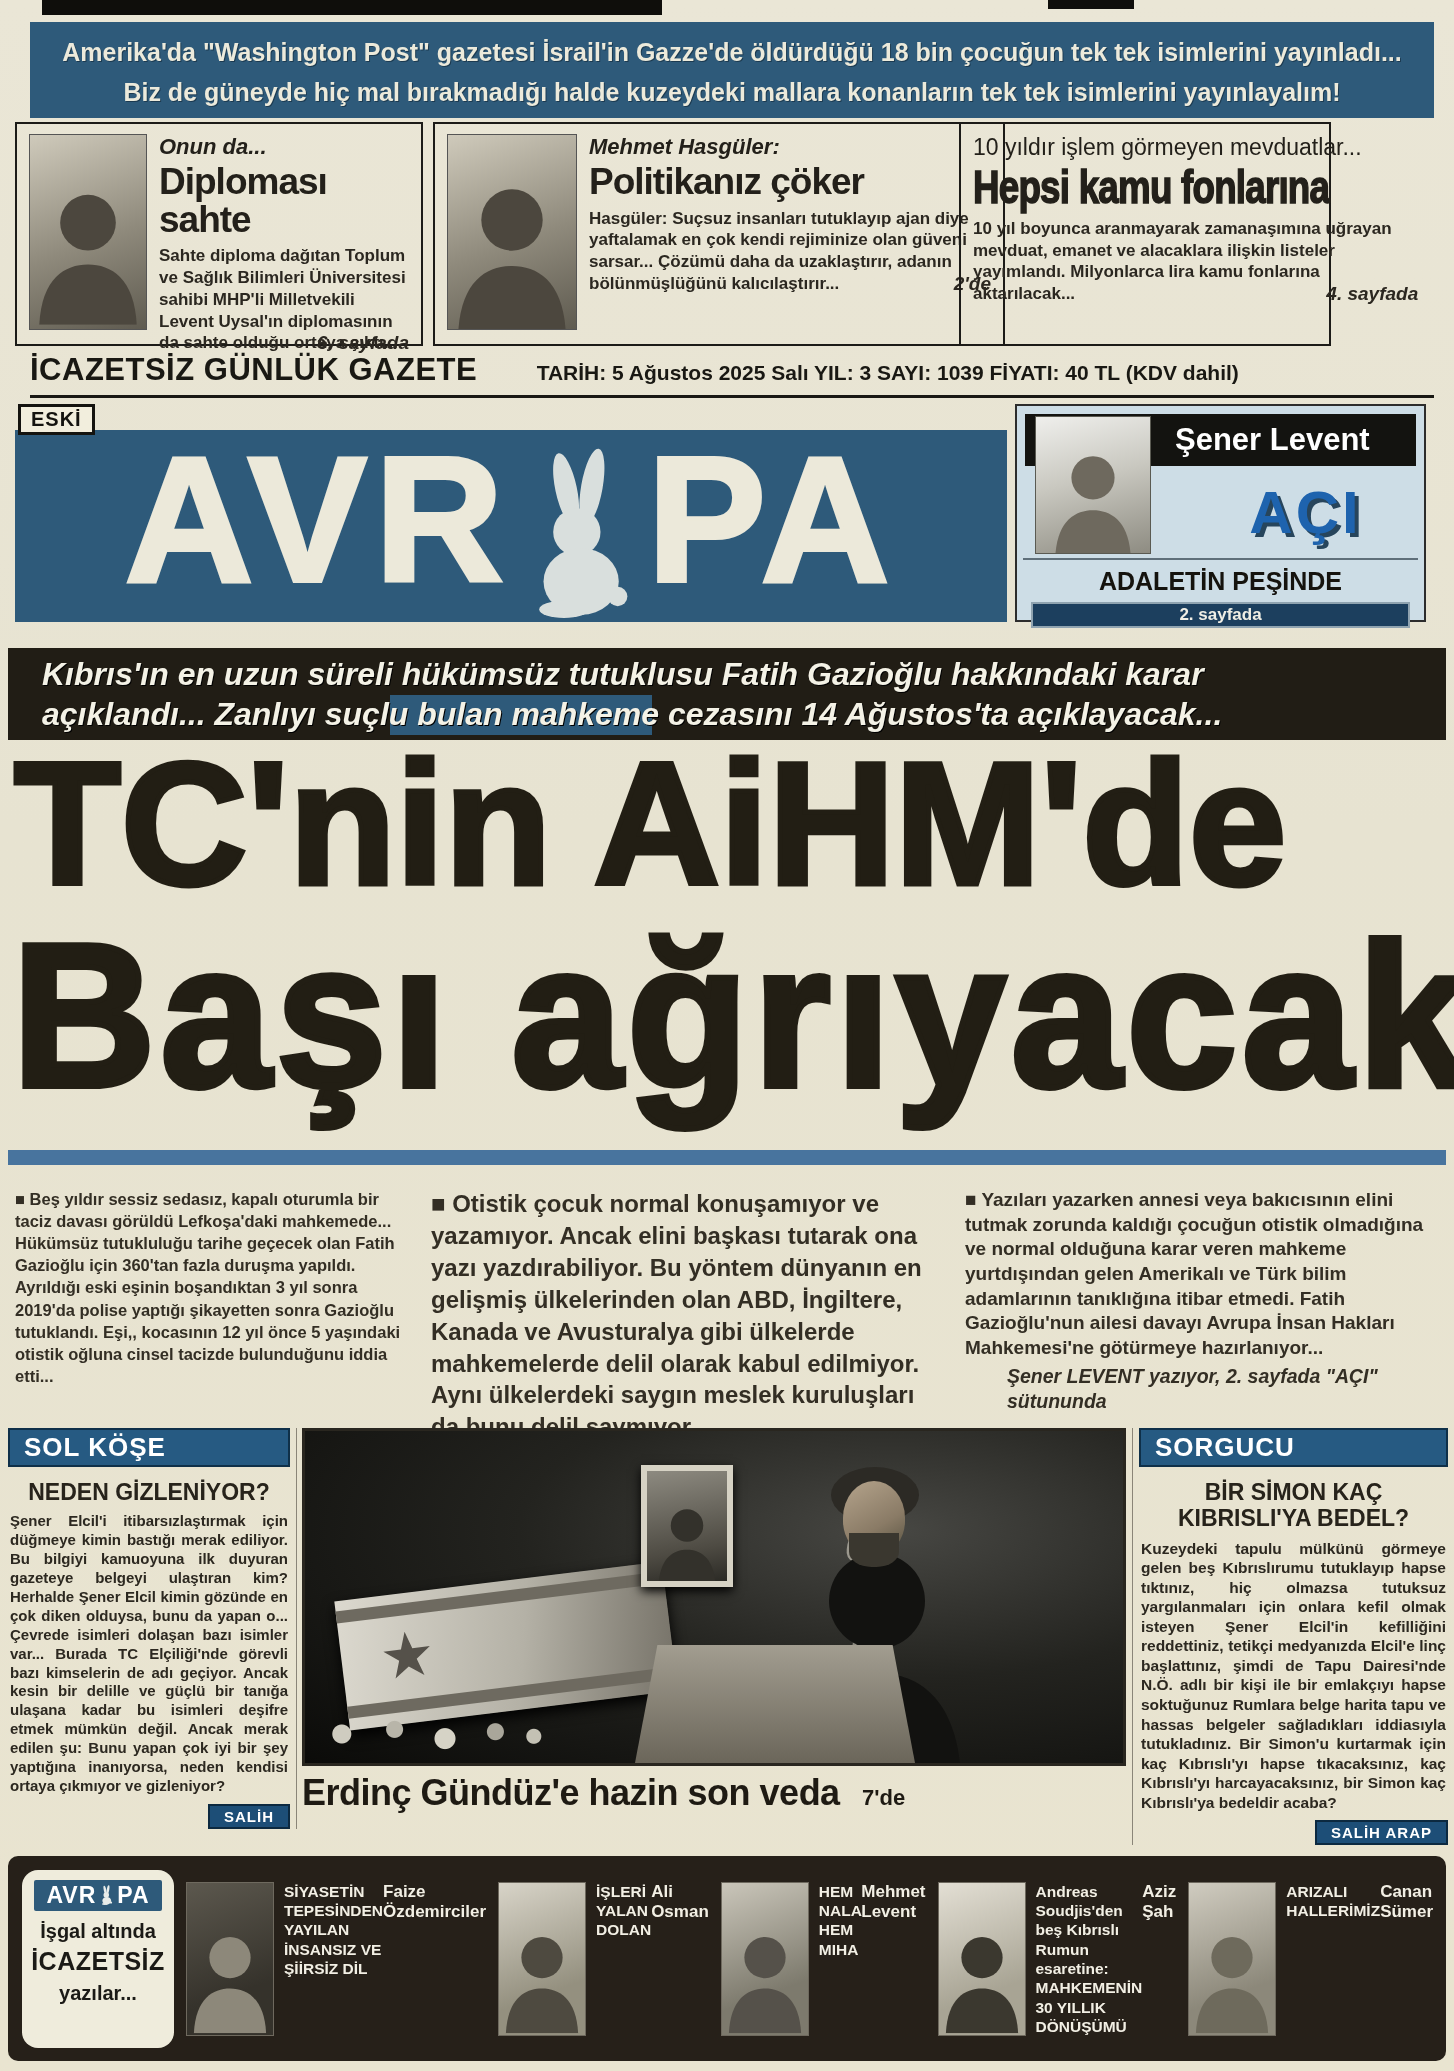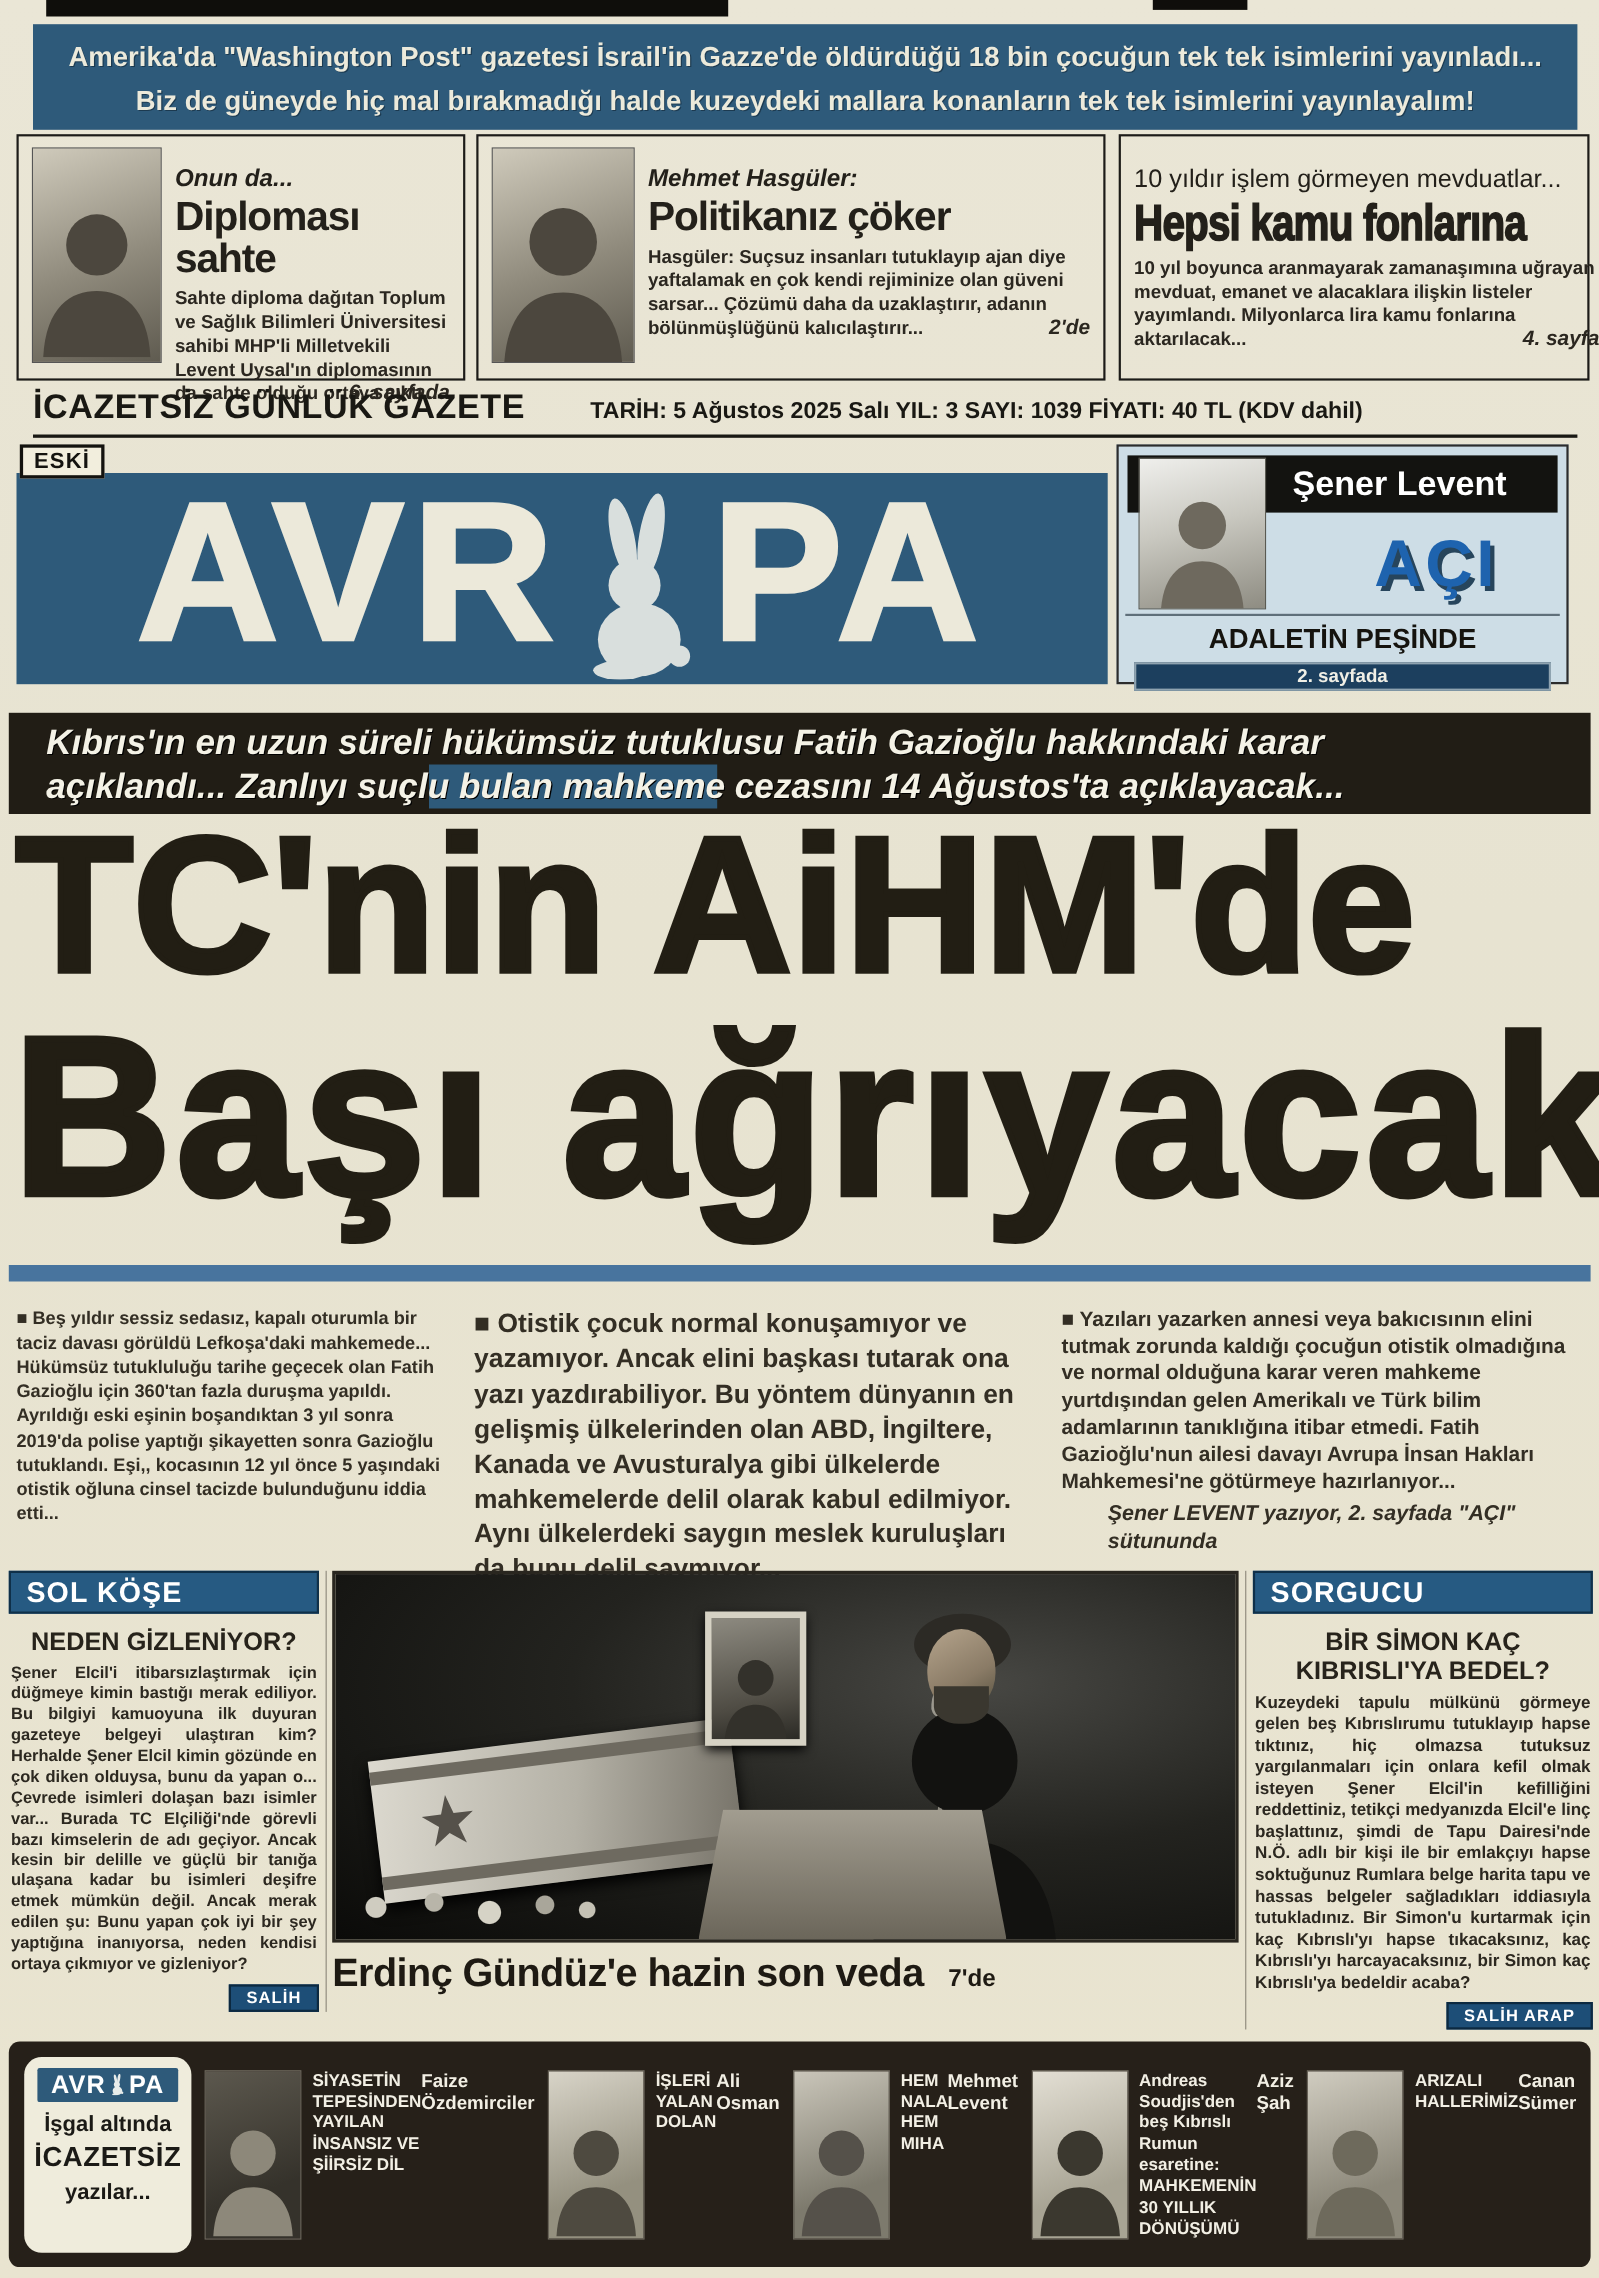--- a/index.html
+++ b/index.html
@@ -18,21 +18,21 @@
     background:#2e5a7a; color:#eceadb; text-align:center;
     font-weight:bold; font-size:25px; line-height:1.6; padding-top:10px;
     text-shadow:1px 1px 0 #1c3a50;
   }
 
   
   .tbox { position:absolute; top:122px; height:224px; border:2px solid #1c1b18; padding:10px 12px; display:flex; gap:12px; }
   .tbox .photo { flex:none; width:118px; height:196px; border:1px solid #555;
     background:linear-gradient(160deg,#cfcabb 0%, #8f8a7c 55%, #5f5b50 100%); position:relative; overflow:hidden; }
   .tbox .photo svg { position:absolute; left:0; bottom:-6px; width:100%; height:88%; color:#4c473e; }
-  .tbox .txt { flex:1;margin-top:15px; }
+  .tbox .txt { flex:1; }
   .kicker { font-style:italic; font-weight:bold; font-size:22px; color:#23201a; }
   .kicker.plain { font-style:normal; font-weight:normal; font-size:23px; }
   .tbox-title { font-weight:bold; font-size:37px; letter-spacing:-1px; line-height:1.02; margin:3px 0 7px; color:#23201a; }
   .tbox-title.condensed { display:inline-block; transform:scaleX(.8); transform-origin:left center; font-size:46px; white-space:nowrap; letter-spacing:-1px; -webkit-text-stroke:1.5px #23201a; }
   .tbox-body { font-weight:bold; font-size:17px; line-height:1.28; color:#2b2720; }
   .page-ref { font-style:italic; font-weight:bold; font-size:19px; text-align:right; margin-top:-22px; color:#2b2720; }
 
   
   .info-row { position:absolute; left:30px; top:352px; width:1404px; height:46px; border-bottom:3px solid #191813; }
   .gazete-name { font-weight:bold; font-size:31px; letter-spacing:.5px; color:#191813; }
@@ -198,21 +198,21 @@
         </svg>
       </div>
     <div class="txt">
       <div class="kicker">Mehmet Hasgüler:</div>
       <div class="tbox-title">Politikanız çöker</div>
       <div class="tbox-body">Hasgüler: Suçsuz insanları tutuklayıp ajan diye yaftalamak en çok kendi rejiminize olan güveni sarsar... Çözümü daha da uzaklaştırır, adanın bölünmüşlüğünü kalıcılaştırır...</div>
       <div class="page-ref">2'de</div>
     </div>
   </div>
 
-  <div class="tbox" style="left:1017px; width:428px;">
+  <div class="tbox" style="left:959px; width:372px;">
     <div class="txt">
       <div class="kicker plain">10 yıldır işlem görmeyen mevduatlar...</div>
       <div class="tbox-title condensed">Hepsi kamu fonlarına</div>
       <div class="tbox-body">10 yıl boyunca aranmayarak zamanaşımına uğrayan mevduat, emanet ve alacaklara ilişkin listeler yayımlandı. Milyonlarca lira kamu fonlarına aktarılacak...</div>
       <div class="page-ref">4. sayfada</div>
     </div>
   </div>
 
   <div class="info-row">
     <span class="gazete-name">İCAZETSİZ GÜNLÜK GAZETE</span>

